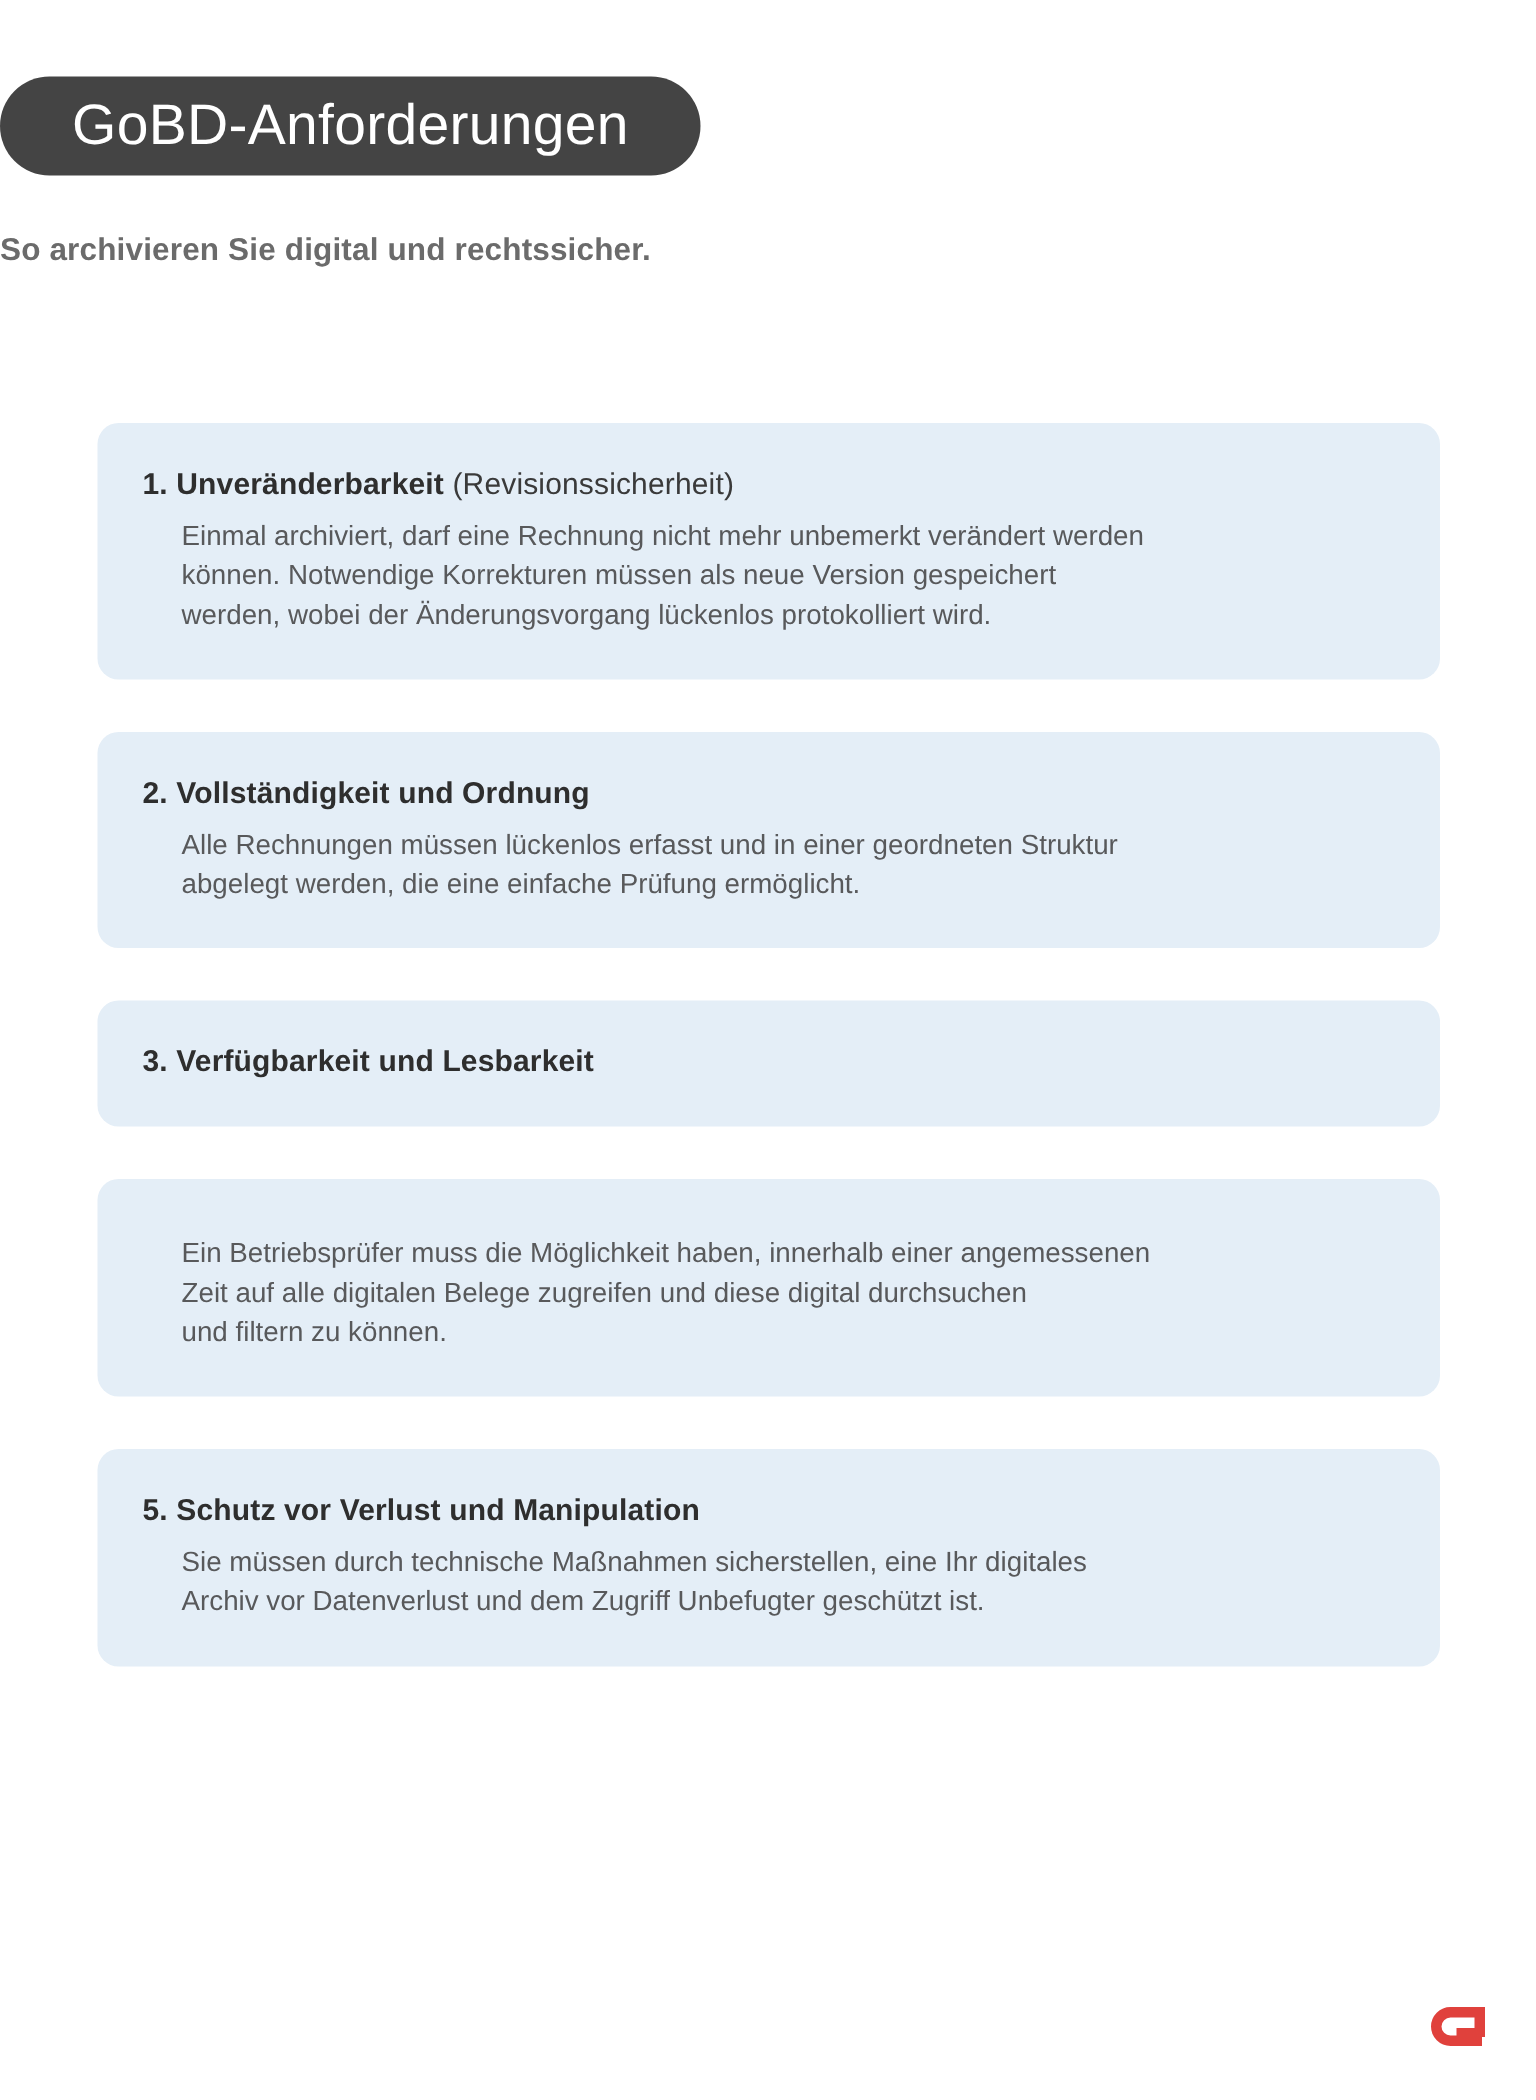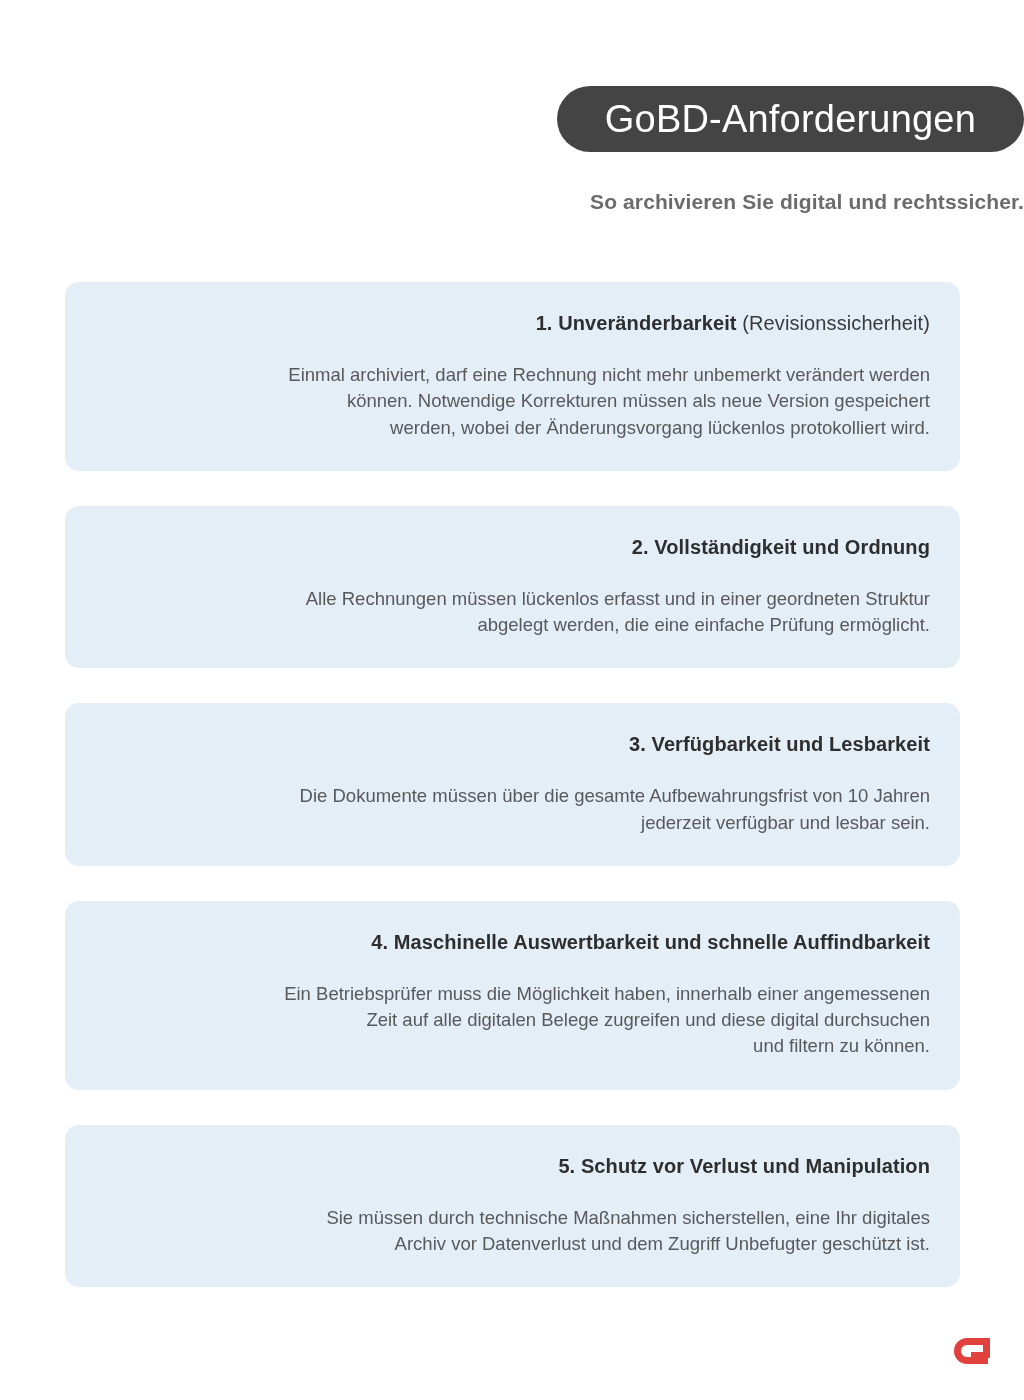--- a/index.html
+++ b/index.html
@@ -17,22 +17,22 @@
   }
 
   .page {
     width: 1024px;
     height: 1400px;
     position: relative;
   }
 
   
   .header {
-    padding-top: 86px;
-    text-align: right;
+    padding-top: 51px;
+    text-align: left;
   }
 
   .title-pill {
     display: inline-block;
     background: #444444;
     color: #ffffff;
     border-radius: 40px;
     padding: 0 48px;
     height: 66px;
     line-height: 66px;
@@ -49,21 +49,20 @@
     font-weight: 700;
     letter-spacing: 0.1px;
   }
 
   
   .cards {
     position: absolute;
     left: 65px;
     top: 282px;
     width: 895px;
-    text-align: right;
   }
 
   .card {
     background: #e4eef7;
     border-radius: 14px;
     padding: 28px 30px 30px 30px;
     margin-bottom: 35px;
   }
 
   .card-heading {
@@ -73,21 +72,21 @@
     letter-spacing: 0.1px;
     line-height: 1.3;
   }
 
   .card-heading .heading-suffix {
     font-weight: 400;
     color: #3a3a3a;
   }
 
   .card-body {
-    margin-top: 26px;
+    margin-top: 8px;
     margin-left: 26px;
     font-size: 18.5px;
     line-height: 1.42;
     color: #58595b;
     font-weight: 400;
     white-space: pre-line;
   }
 
   
   .logo {
@@ -124,28 +123,23 @@
         <span>2. Vollständigkeit und Ordnung</span><span class="heading-suffix"></span>
       </div>
       <div class="card-body">Alle Rechnungen müssen lückenlos erfasst und in einer geordneten Struktur
 abgelegt werden, die eine einfache Prüfung ermöglicht.</div>
     </div>
 
     <div class="card">
       <div class="card-heading">
         <span>3. Verfügbarkeit und Lesbarkeit</span><span class="heading-suffix"></span>
       </div>
-      <div class="card-body">Die Dokumente müssen über die gesamte Aufbewahrungsfrist von 10 Jahren
-jederzeit verfügbar und lesbar sein.</div>
     </div>
 
     <div class="card">
-      <div class="card-heading">
-        <span>4. Maschinelle Auswertbarkeit und schnelle Auffindbarkeit</span><span class="heading-suffix"></span>
-      </div>
       <div class="card-body">Ein Betriebsprüfer muss die Möglichkeit haben, innerhalb einer angemessenen
 Zeit auf alle digitalen Belege zugreifen und diese digital durchsuchen
 und filtern zu können.</div>
     </div>
 
     <div class="card">
       <div class="card-heading">
         <span>5. Schutz vor Verlust und Manipulation</span><span class="heading-suffix"></span>
       </div>
       <div class="card-body">Sie müssen durch technische Maßnahmen sicherstellen, eine Ihr digitales

